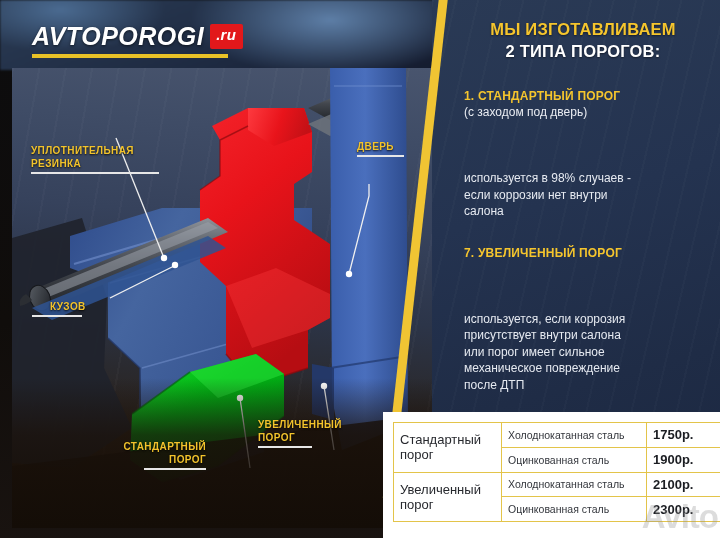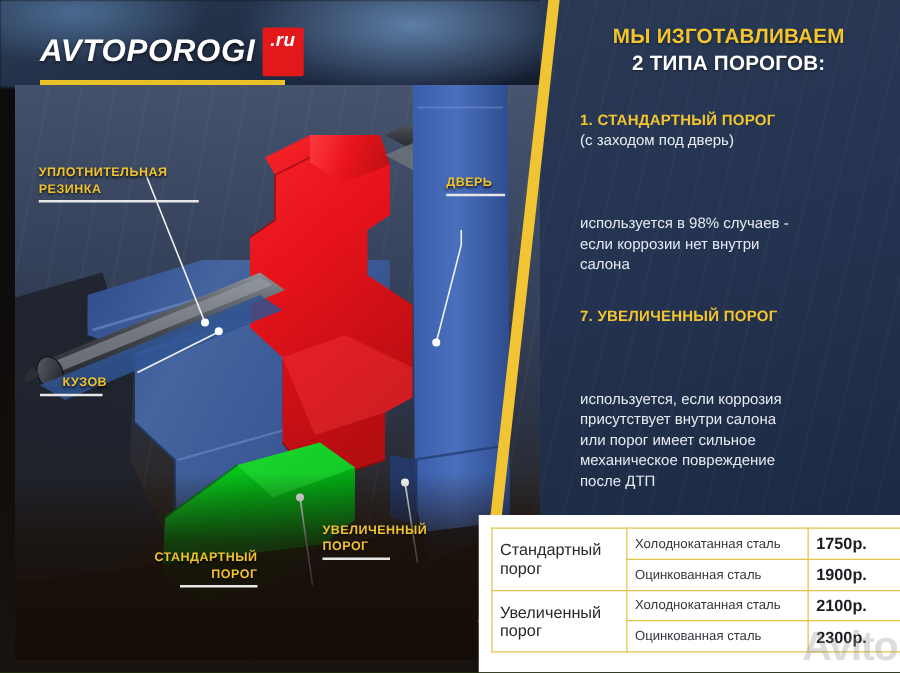--- a/index.html
+++ b/index.html
@@ -15,21 +15,21 @@
     background: #0d0b09;
     overflow: hidden;
   }
 
   
   #left-panel {
     position: absolute;
     left: 0; top: 0;
     width: 480px; height: 538px;
     overflow: hidden;
-    background: #4d7c0f;
+    background: #a21caf;
   }
   
   #photo-backdrop {
     position: absolute; left: 0; top: 0;
     width: 480px; height: 70px;
     background:
       radial-gradient(ellipse 150px 60px at 60px 10px, #4a6a90 0%, rgba(74,106,144,0) 70%),
       radial-gradient(ellipse 200px 80px at 330px 20px, #5d7ea6 0%, rgba(93,126,166,0) 70%),
       linear-gradient(160deg, #2b3c55 0%, #1d2940 60%, #13192b 100%);
     filter: blur(1px);
@@ -79,21 +79,21 @@
   #logo-word {
     font-size: 25px; font-weight: bold; font-style: italic;
     color: #ffffff; letter-spacing: 0.5px;
     text-shadow: 0 1px 3px rgba(0,0,0,0.6);
     font-family: "Liberation Sans", sans-serif;
   }
   #logo-ru {
     background: #e2181b;
     color: #ffffff;
     font-size: 15px; font-weight: bold; font-style: italic;
-    padding: 2px 7px 20px 6px;
+    padding: 2px 7px 6px 6px;
     border-radius: 2px;
     letter-spacing: 0.3px;
   }
   #logo-underline {
     margin-top: 3px;
     height: 4px; width: 196px;
     background: #e9c227;
   }
 
   
@@ -338,21 +338,21 @@
     </div>
 
     <div id="logo">
       <div id="logo-row">
         <span id="logo-word">AVTOPOROGI</span>
         <span id="logo-ru">.ru</span>
       </div>
       <div id="logo-underline"></div>
     </div>
 
-    <div class="callout" style="left:31px; top:132px; width:128px;">
+    <div class="callout" style="left:31px; top:144px; width:128px;">
       <div class="callout-text" style="white-space: pre-line;">УПЛОТНИТЕЛЬНАЯ
 РЕЗИНКА</div>
       <div class="callout-rule" style="width:128px;"></div>
     </div>
 
     <div class="callout" style="left:357px; top:140px; width:47px;">
       <div class="callout-text" style="white-space: pre-line;">ДВЕРЬ</div>
       <div class="callout-rule" style="width:47px;"></div>
     </div>
 

